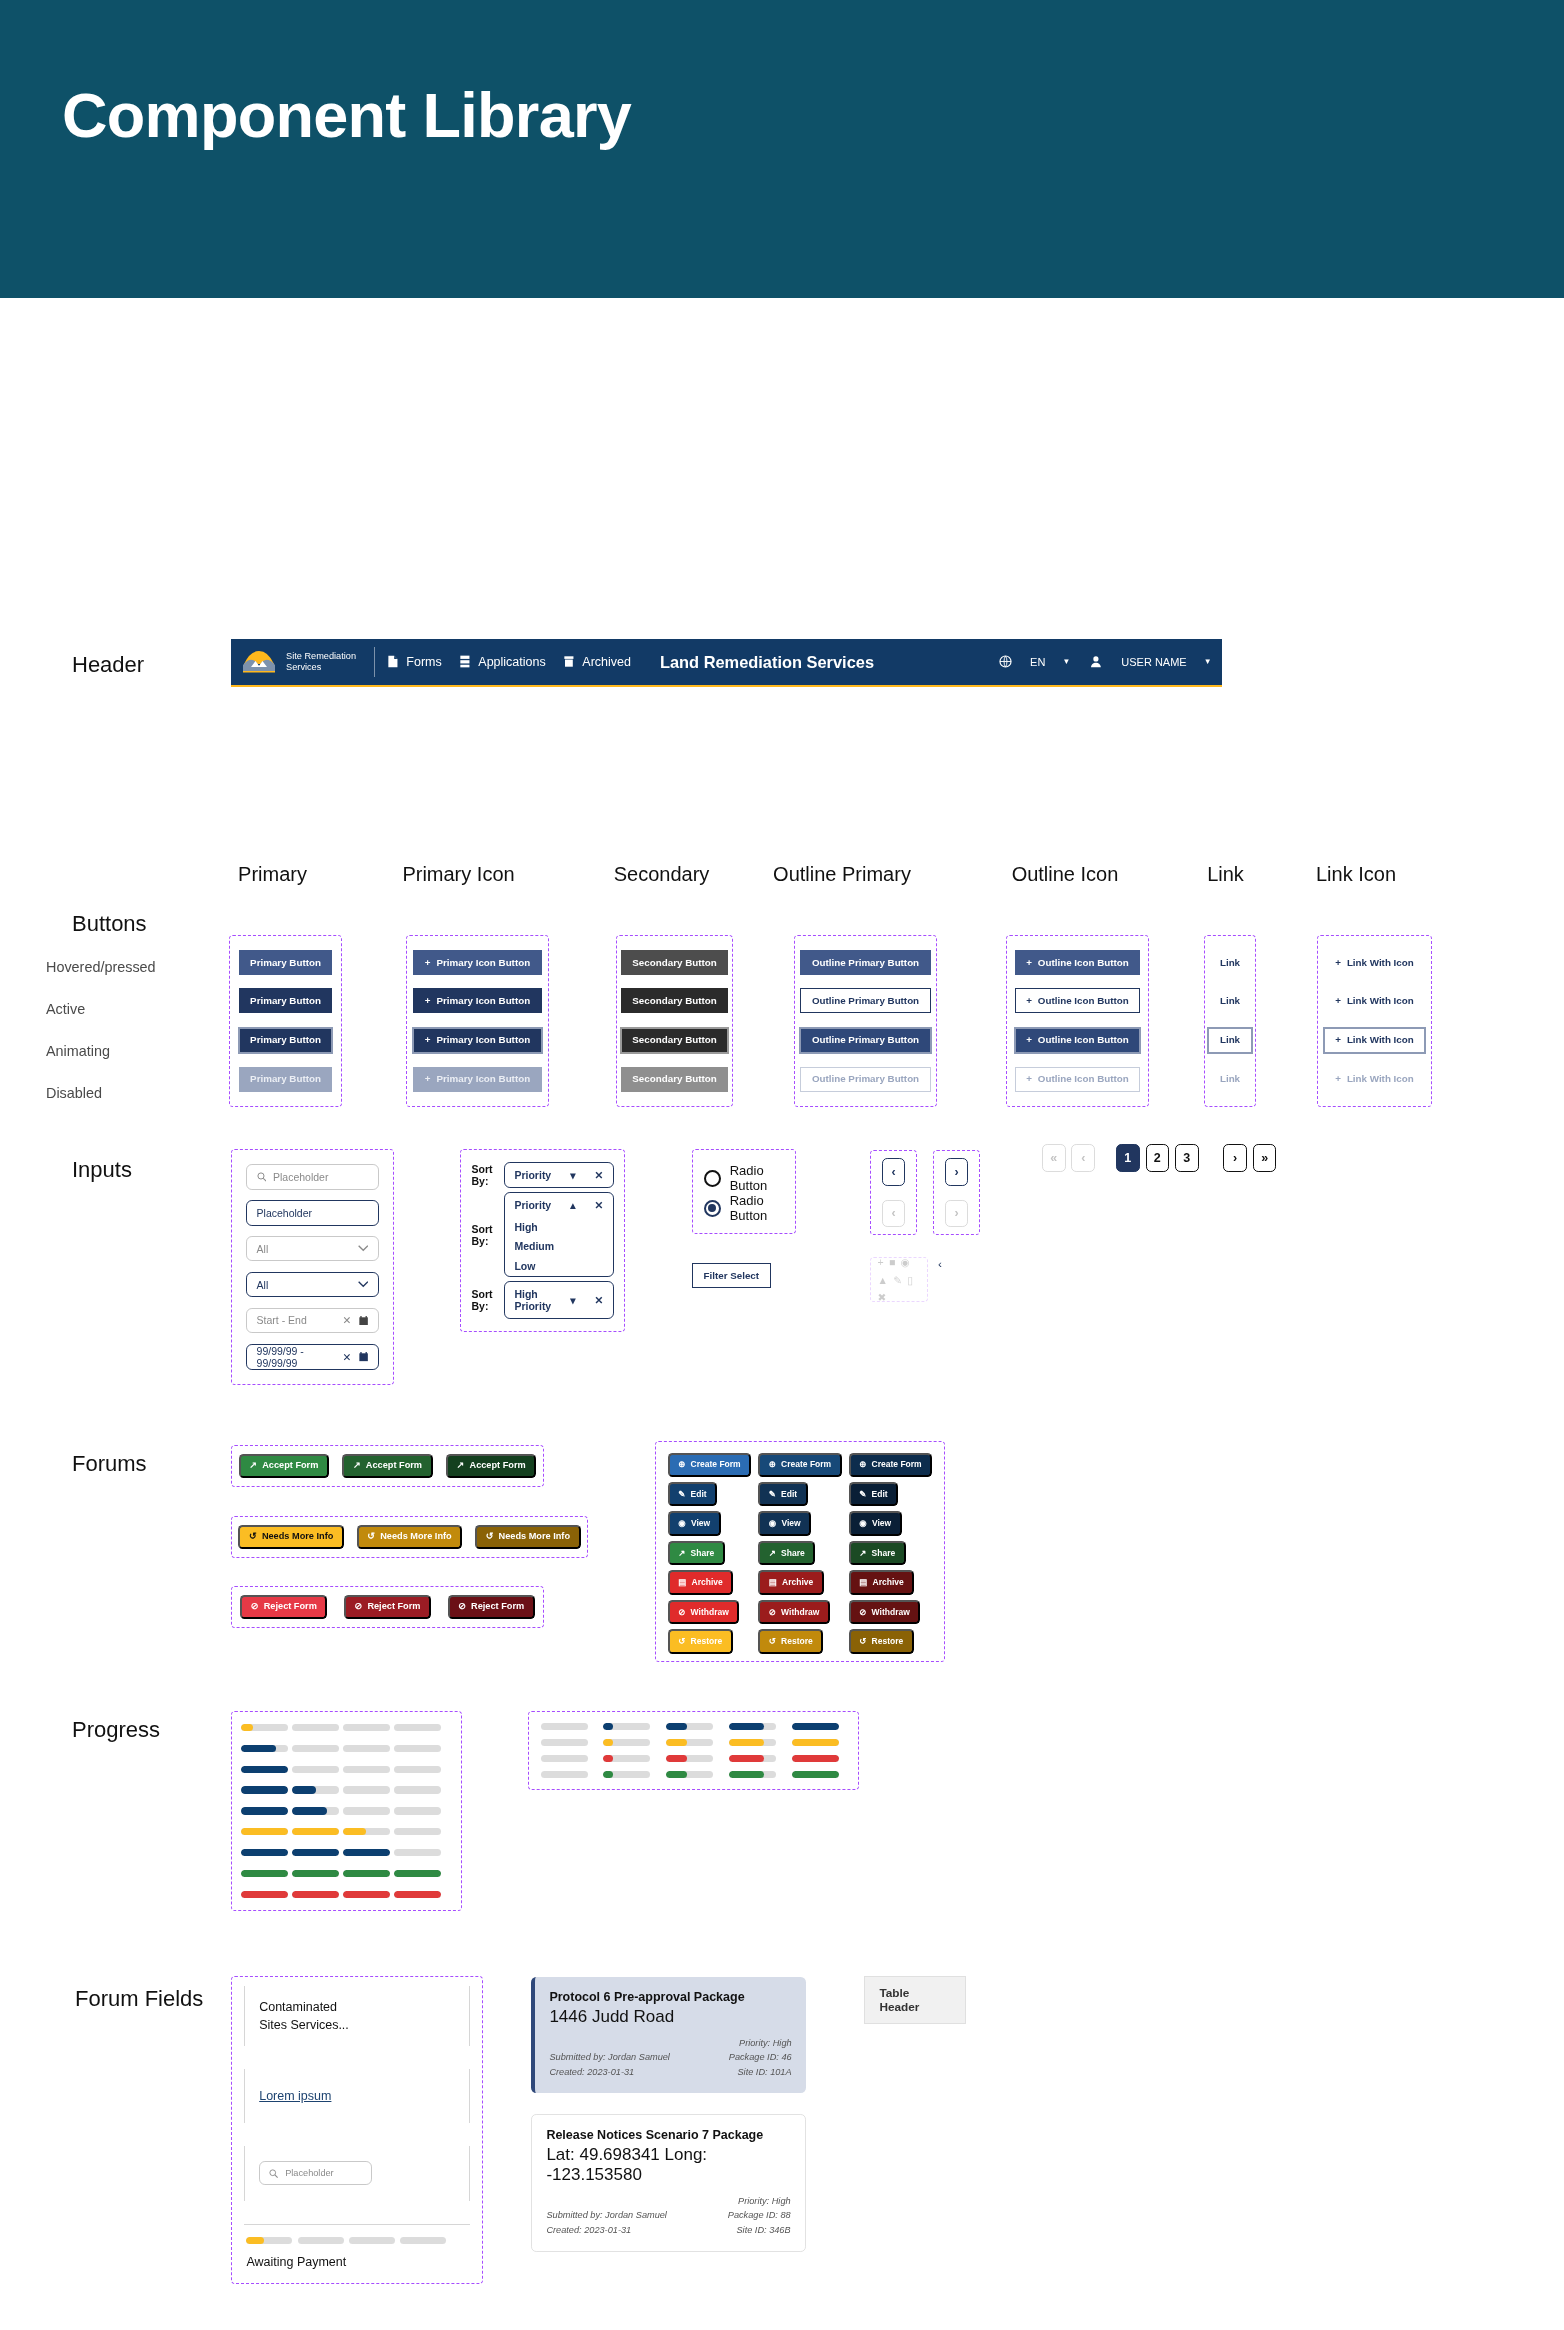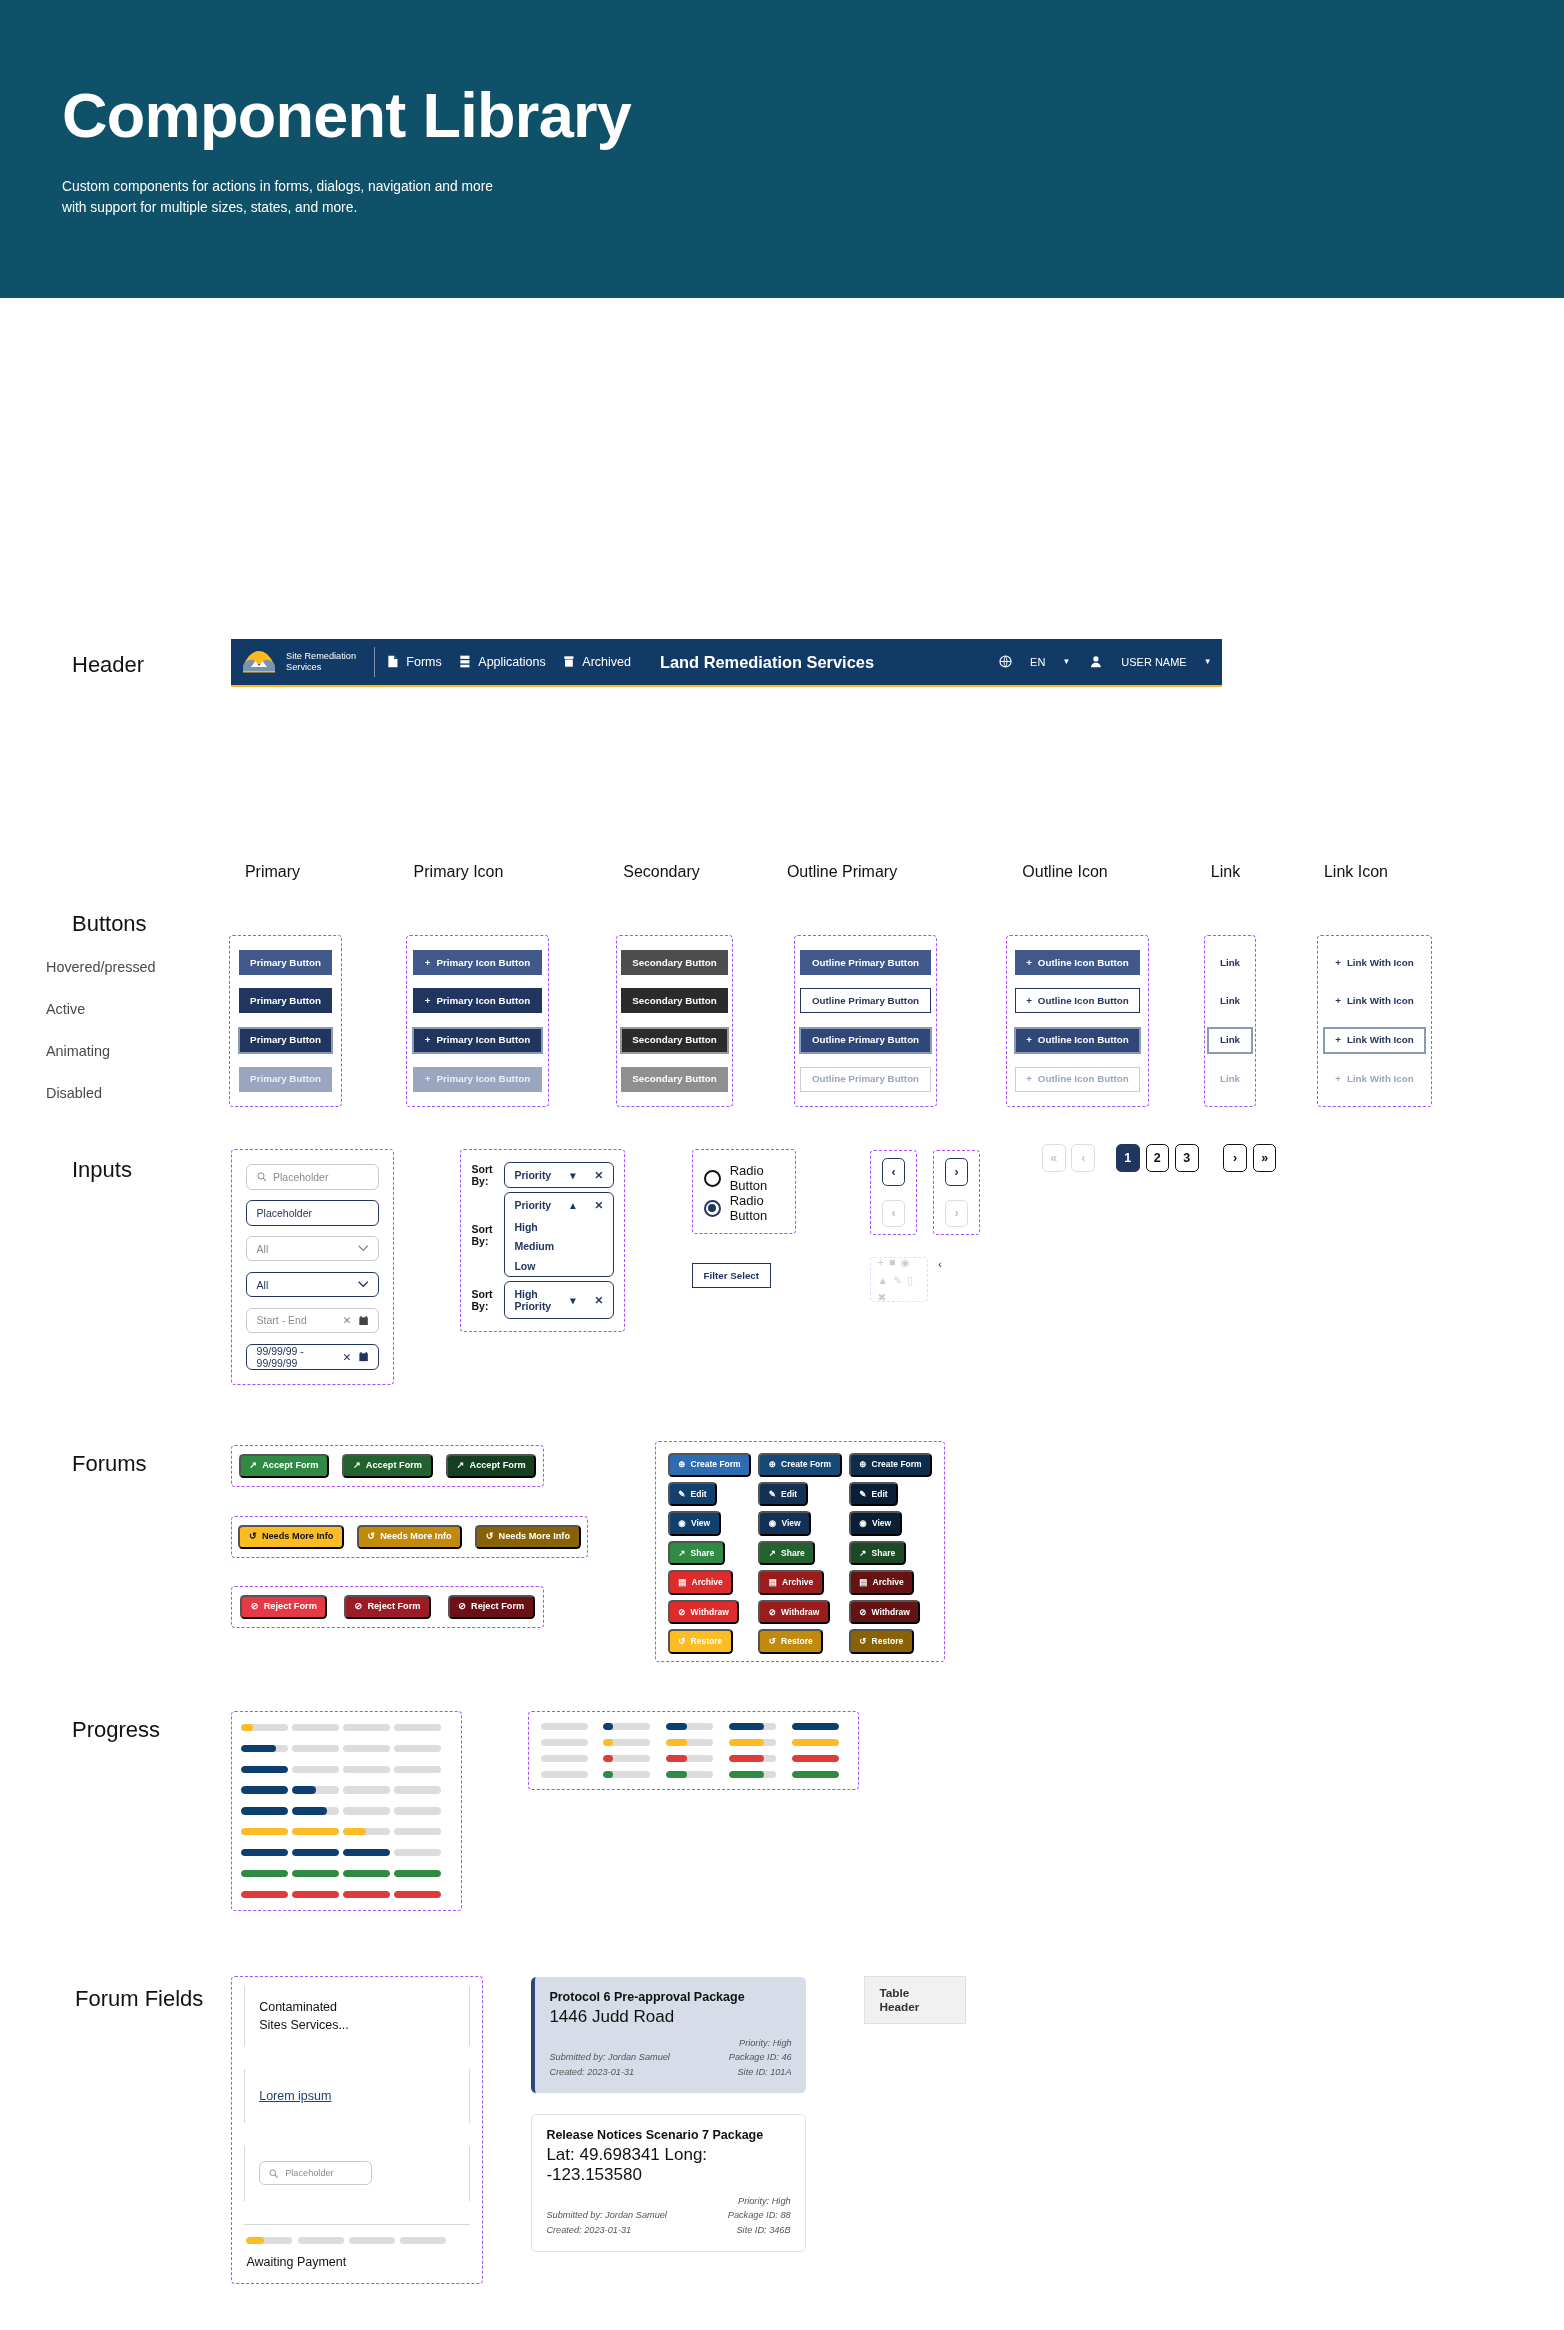--- a/index.html
+++ b/index.html
@@ -22,21 +22,21 @@
   .hero-title { color:#fff; font-size:63px; font-weight:700; letter-spacing:-0.7px; margin:31px 0 0 0; line-height:1.05; }
   .hero-desc { color:#ffffff; font-size:13.8px; line-height:1.55; margin-top:27.5px; }
 
   
   .section { position:relative; }
   .section-label {
     position:absolute; font-size:22px; color:#111; font-weight:400;
     line-height:1.15;
   }
   .dash { border:1.3px dashed #a64dff; border-radius:3.9px; }
-  .col-title { font-size:16px; color:#111; text-align:center; }
+  .col-title { font-size:20px; color:#111; text-align:center; }
 
   
   .hdrbar {
     display:flex; align-items:center; background:#123a66;
     height:48px; border-bottom:2.6px solid #ffb81c; padding:0 10.5px 0 9.2px;
   }
   .hdrbar .mini-logo { width:38px; height:26px; flex:none; }
   .hdr-subtitle { color:#fff; font-size:9.2px; line-height:1.2; margin-left:7.9px; width:79px; }
   .hdr-sep { width:0.7px; height:30px; background:#ffffff; opacity:.45; margin:0 9.2px; }
   .hdr-nav { display:flex; align-items:center; gap:17px; margin-left:2.6px; }
@@ -131,24 +131,20 @@
   .table-header { background:#f1f1f1; border:0.7px solid #e0e0e0; font-size:11.8px; font-weight:700; color:#333; padding:9.2px 14.4px; display:inline-block; }
 
   .icon-sq { width:14.4px; height:14.4px; display:inline-block; }
   svg { display:block; }
 </style>
 </head>
 <body>
 
 <div class="hero">
   <div class="hero-title">Component Library</div>
-  <div class="hero-desc">
-    <div>Custom components for actions in forms, dialogs, navigation and more</div>
-    <div>with support for multiple sizes, states, and more.</div>
-  </div>
 </div>
 
 <div class="section" style="height:125px;">
   <div class="section-label" style="left:72px; top:354px;">Header</div>
 
   <div class="hdrbar" style="position:absolute; left:231px; top:341px; width:991px;">
     <span class="mini-logo">
       <svg width="38" height="26" viewBox="0 0 76 52">
         <path d="M8 30 Q20 4 38 4 Q56 4 68 30 Z" fill="#ffb81c"></path>
         <path d="M6 32 Q24 10 38 34 Q52 10 70 32 L70 44 L6 44 Z" fill="#7d92ad"></path>

